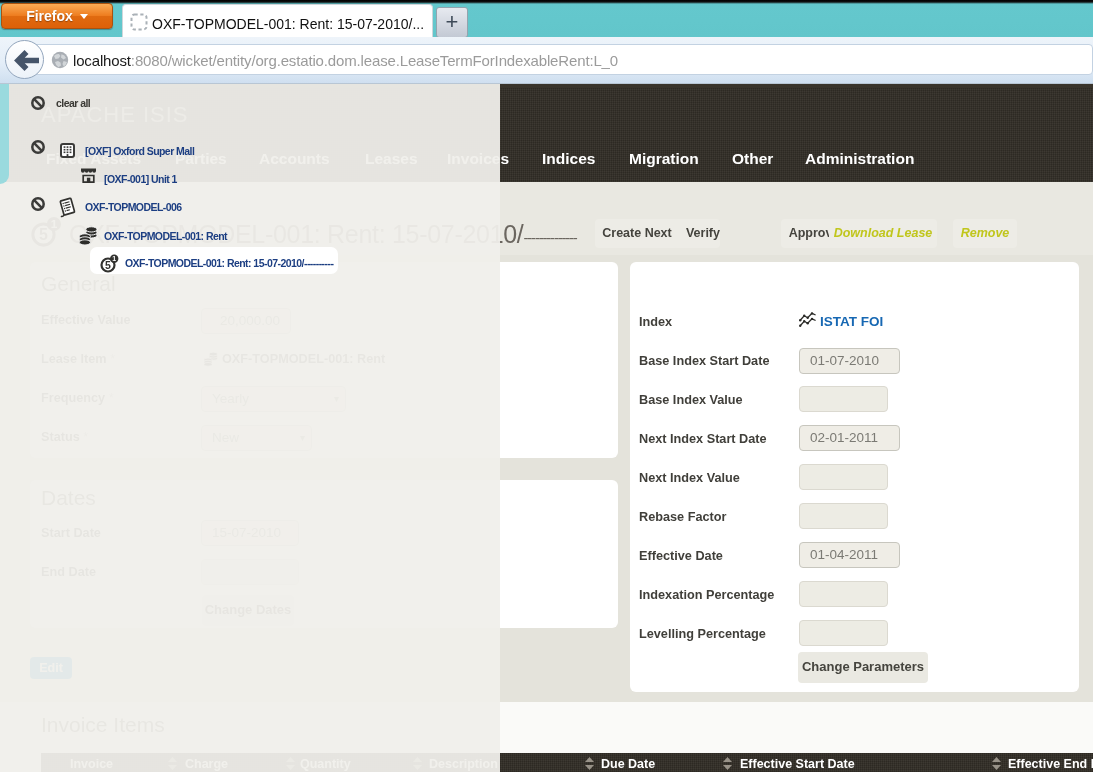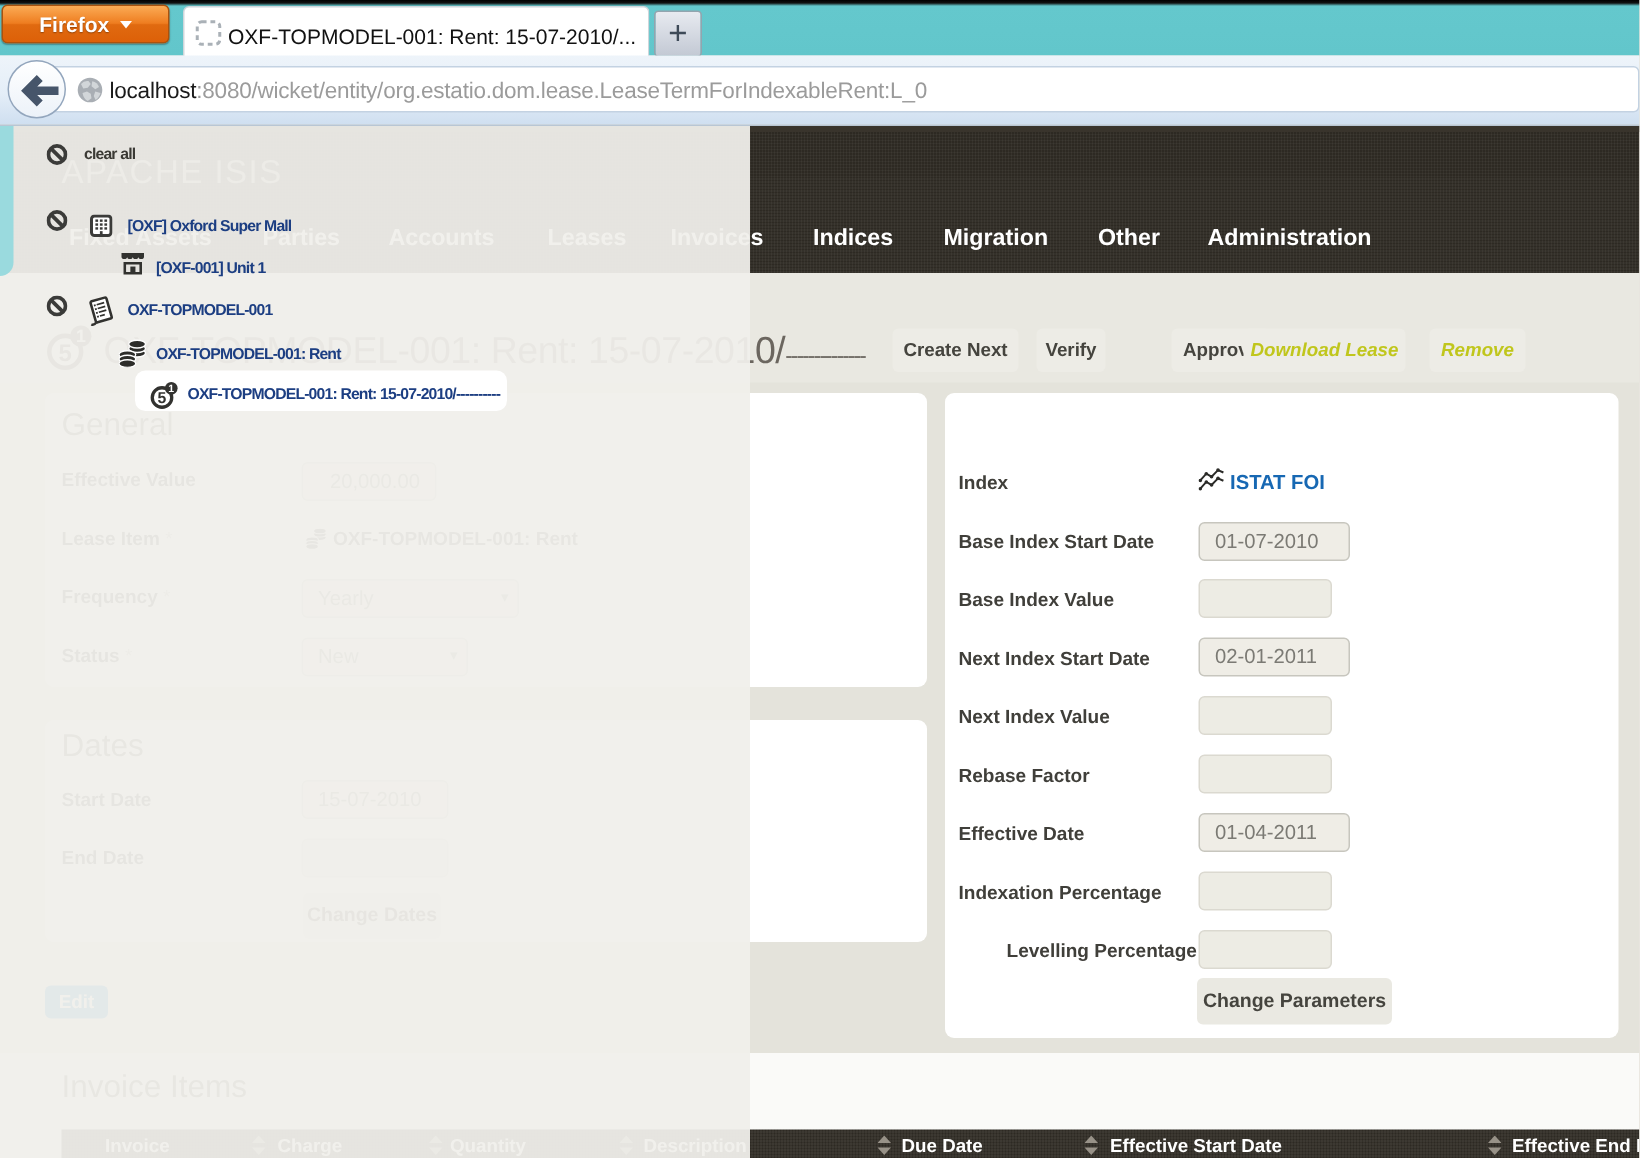--- a/index.html
+++ b/index.html
@@ -103,21 +103,21 @@
   <span class="menuitem" style="left:805px">Administration</span>
 
   <div id="titleicon"><svg width="32" height="32" viewBox="0 0 19 19">
         <circle cx="8" cy="11" r="6.3" fill="#fff" stroke="#5a554e" stroke-width="1.8"></circle>
         <text x="8" y="14.5" font-size="9.5" font-weight="bold" font-family="Liberation Sans" text-anchor="middle" fill="#5a554e">5</text>
         <circle cx="14.2" cy="4.8" r="4.2" fill="#5a554e"></circle>
         <text x="14.2" y="7.3" font-size="7" font-weight="bold" font-family="Liberation Sans" text-anchor="middle" fill="#fff">1</text>
       </svg></div>
   <div id="h1">OXF-TOPMODEL-001: Rent: 15-07-2010/<span style="font-size:15px; letter-spacing:-1.2px">--------------</span></div>
   <div class="actbtn" style="left:595px; width:84px;">Create Next</div>
-  <div class="actbtn" style="left:691px; width:46px;">Verify</div>
+  <div class="actbtn" style="left:674px; width:46px;text-align:right;">Verify</div>
   <div class="actbtn" style="left:749px; width:66px;margin-left:32px;">Approve</div>
   <div class="actbtn warn" style="left:829px; width:108px;">Download Lease</div>
   <div class="actbtn warn" style="left:953px; width:64px;">Remove</div>
 
   <div id="band"></div>
   <div class="card" id="card1"></div>
   <div class="card" id="card2"></div>
   <div class="card" id="card3"></div>
 
   <h2g style="left:41px; top:184px;">General</h2g>
@@ -173,21 +173,21 @@
   <span class="flabel" style="left:639px; top:344px;">Next Index Start Date</span>
   <div class="finput" style="left:799px; top:337px; width:101px;">02-01-2011</div>
   <span class="flabel" style="left:639px; top:383px;">Next Index Value</span>
   <div class="finput empty" style="left:799px; top:376px; width:89px;"></div>
   <span class="flabel" style="left:639px; top:422px;">Rebase Factor</span>
   <div class="finput empty" style="left:799px; top:415px; width:89px;"></div>
   <span class="flabel" style="left:639px; top:461px;">Effective Date</span>
   <div class="finput" style="left:799px; top:454px; width:101px;">01-04-2011</div>
   <span class="flabel" style="left:639px; top:500px;">Indexation Percentage</span>
   <div class="finput empty" style="left:799px; top:493px; width:89px;"></div>
-  <span class="flabel" style="left:639px; top:539px;margin-left:32px;">Levelling Percentage</span>
+  <span class="flabel" style="left:639px; top:539px;">Levelling Percentage</span>
   <div class="finput empty" style="left:799px; top:532px; width:89px;"></div>
   <div class="fbtn" style="left:798px; top:564px; width:130px;">Change Parameters</div>
 
   <div id="collsleft"></div>
   <div id="colls"></div>
   <div id="invitems">Invoice Items</div>
   <div id="thead">
     <span class="thlabel" style="left:29px;">Invoice</span>
     <span class="thlabel" style="left:144px;">Charge</span>
     <span class="thlabel" style="left:259px;">Quantity</span>
@@ -275,21 +275,21 @@
         </g>
         <g fill="#32322f">
           <rect x="6.7" y="5" width="1.2" height="1.2"></rect>
           <rect x="6.7" y="7.6" width="1.2" height="1.2"></rect>
           <rect x="6.7" y="10.2" width="1.2" height="1.2"></rect>
           <rect x="6.7" y="12.8" width="1.2" height="1.2"></rect>
         </g>
         <path d="M5.2 16.8 q-2.2 1.8 -3.6 0.4" stroke="#32322f" fill="none" stroke-width="1.6"></path>
       </g>
     </svg>
-  <span class="trow" style="left:85px;top:201px">OXF-TOPMODEL-001</span>
+  <span class="trow" style="left:85px;top:201px">OXF-TOPMODEL-006</span>
 
   <svg class="abs" style="left:79px;top:226px" width="19" height="19" viewBox="0 0 19 19">
       <g fill="#2d2d2a" stroke="#ffffff" stroke-width="0.9">
         <ellipse cx="12.4" cy="9.4" rx="5.6" ry="2.6"></ellipse>
         <ellipse cx="12.4" cy="6.4" rx="5.6" ry="2.6"></ellipse>
         <ellipse cx="12.4" cy="3.4" rx="5.6" ry="2.6"></ellipse>
         <ellipse cx="5.9" cy="10.4" rx="5.6" ry="2.6"></ellipse>
         <ellipse cx="5.9" cy="13.4" rx="5.6" ry="2.6"></ellipse>
         <ellipse cx="5.9" cy="16.4" rx="5.6" ry="2.6"></ellipse>
       </g>

